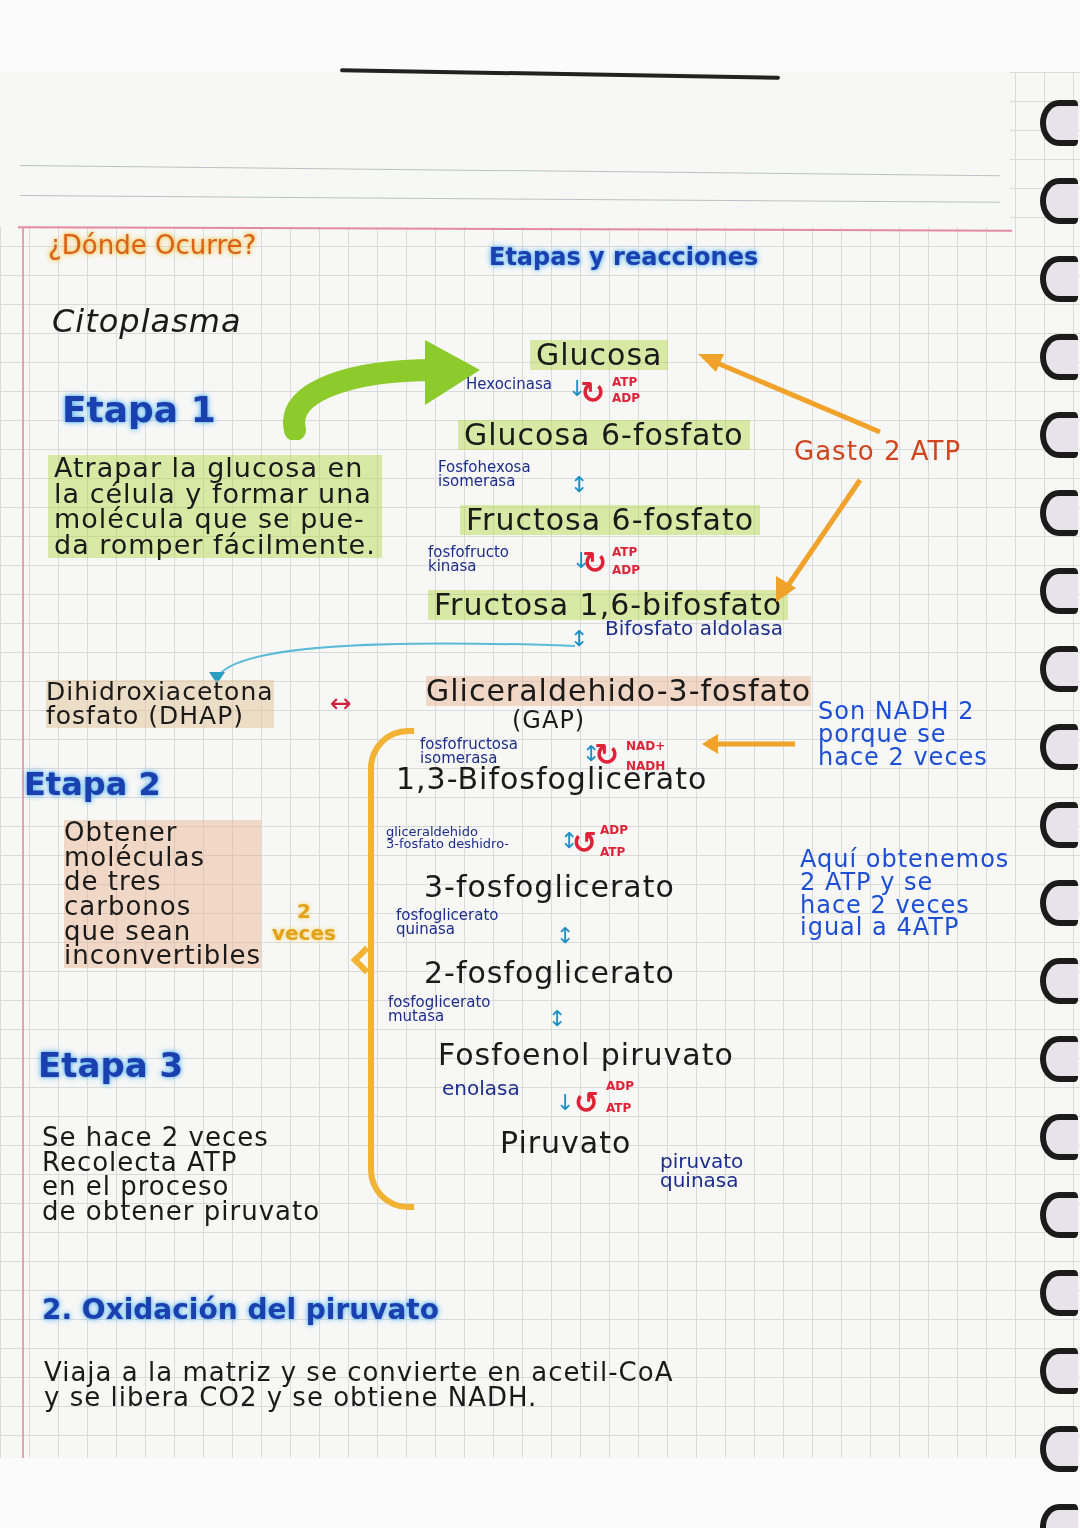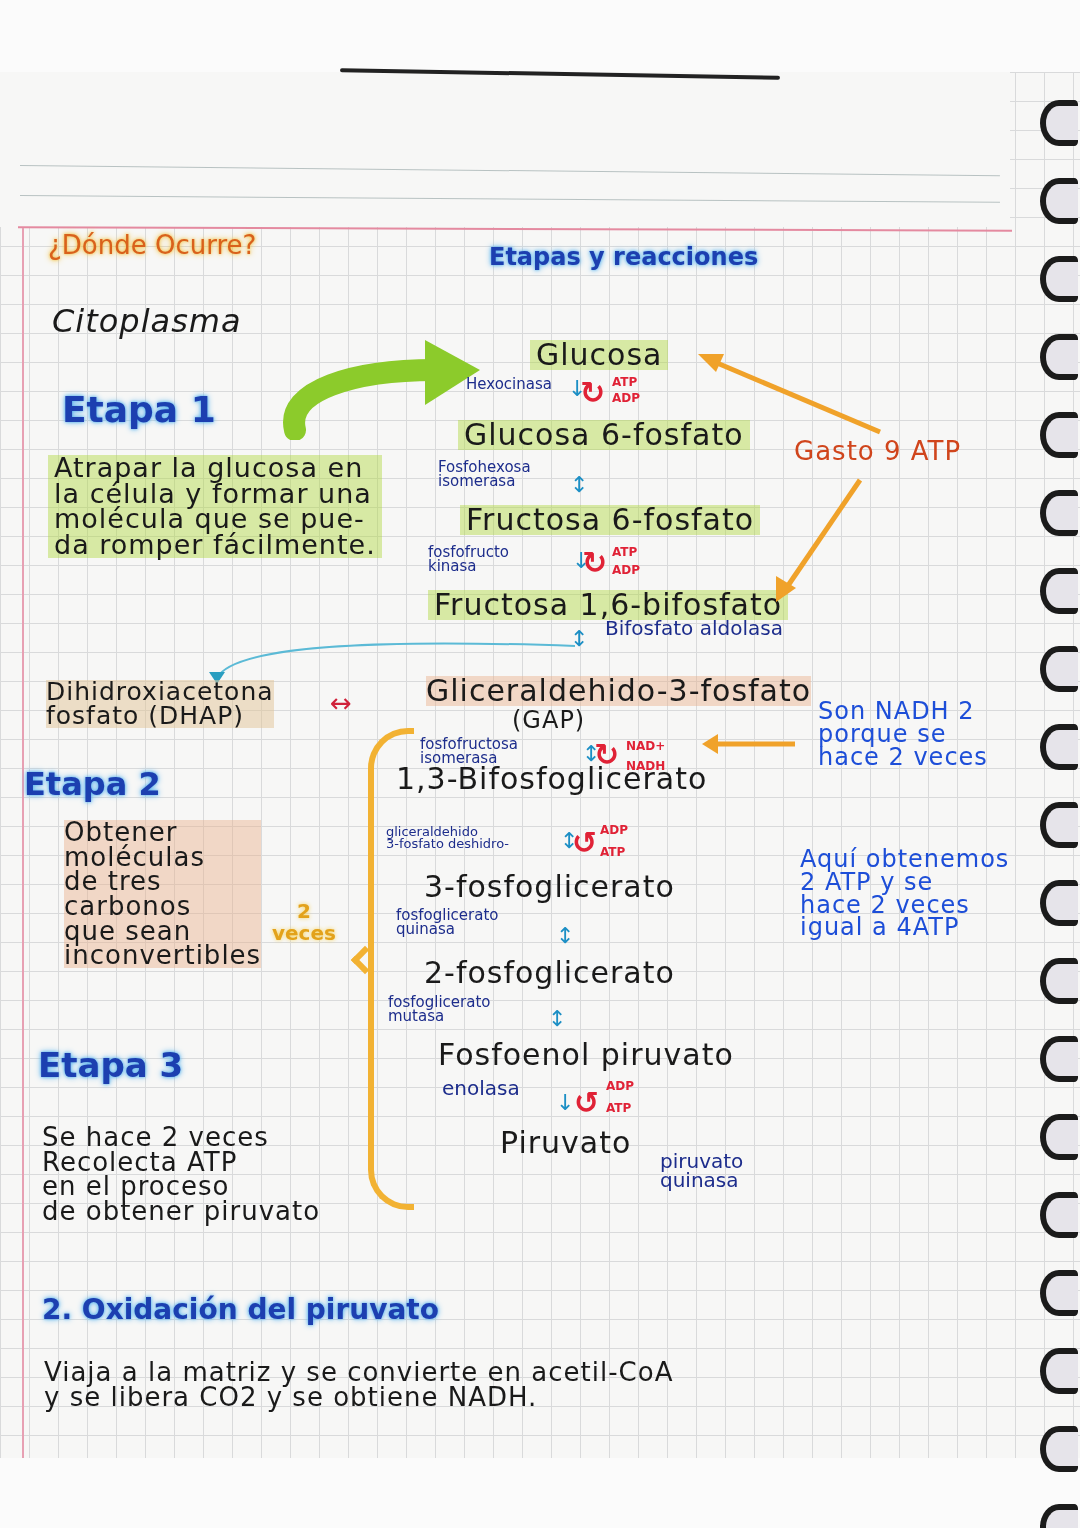--- a/index.html
+++ b/index.html
@@ -169,21 +169,21 @@
 <div class="brace-tip"></div>
 <div class="para" style="left:272px;top:900px;color:#e3a21b;font-size:20px;font-weight:bold;text-align:center;line-height:1.1;text-shadow:0 0 4px #f5d25a;">2
 veces</div>
 
 <svg style="position:absolute;left:680px;top:340px;" width="220" height="280">
   <path d="M200 92 L 30 20" stroke="#f0a22a" stroke-width="5"></path>
   <polygon points="18,14 44,14 36,32" fill="#f0a22a"></polygon>
   <path d="M180 140 L 105 250" stroke="#f0a22a" stroke-width="5"></path>
   <polygon points="96,262 96,236 116,248" fill="#f0a22a"></polygon>
 </svg>
-<div class="t orange-note" style="left:794px;top:438px;font-size:26px;color:#d0451c;">Gasto 9 ATP</div>
+<div class="t orange-note" style="left:794px;top:438px;font-size:26px;color:#d0451c;">Gasto 2 ATP</div>
 
 <svg style="position:absolute;left:700px;top:730px;" width="100" height="30">
   <path d="M95 14 L 14 14" stroke="#f0a22a" stroke-width="5"></path>
   <polygon points="2,14 18,4 18,24" fill="#f0a22a"></polygon>
 </svg>
 <div class="para orange-note" style="left:818px;top:700px;">Son NADH 2
 porque se
 hace 2 veces</div>
 <div class="para orange-note" style="left:800px;top:848px;">Aquí obtenemos
 2 ATP y se

